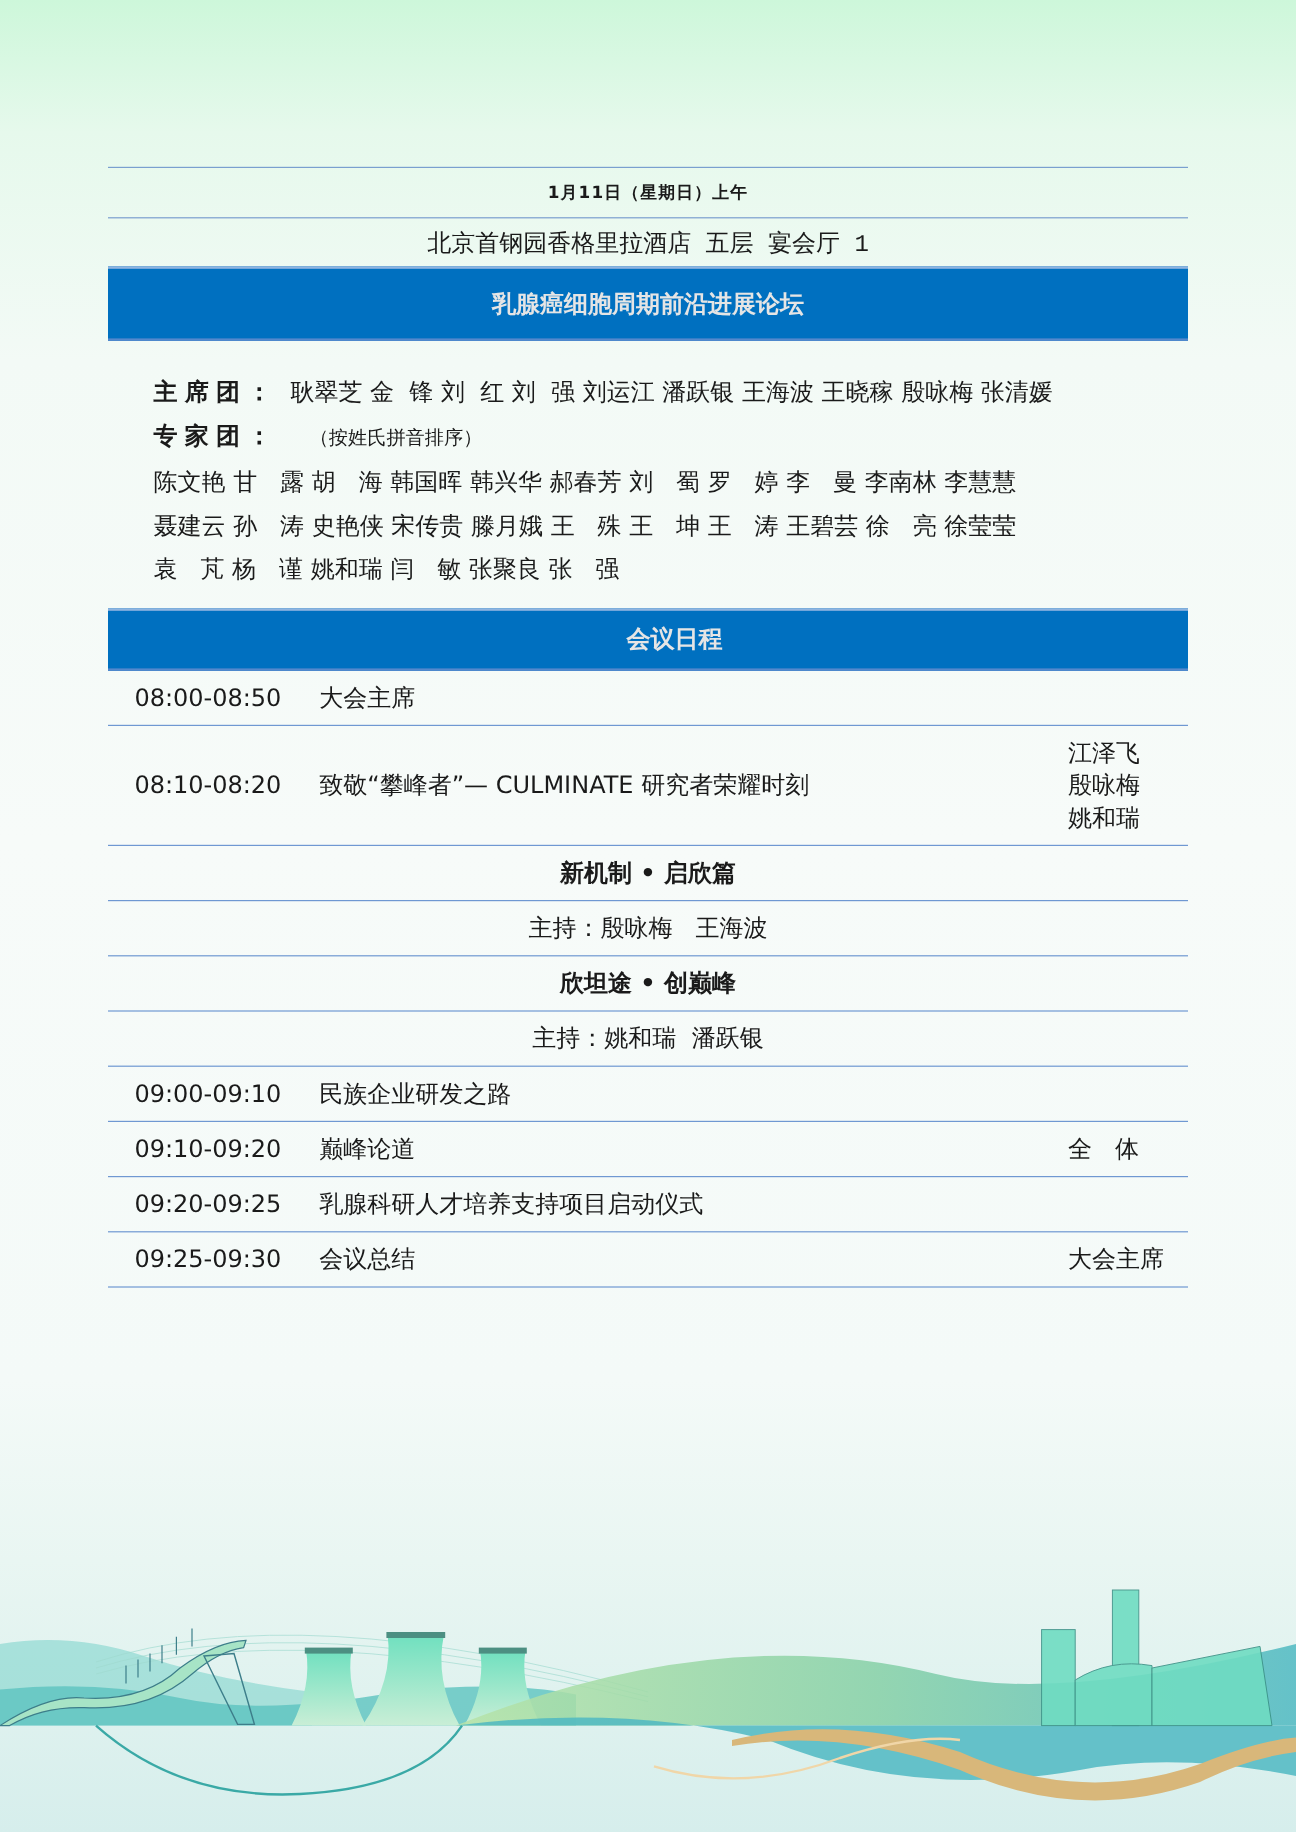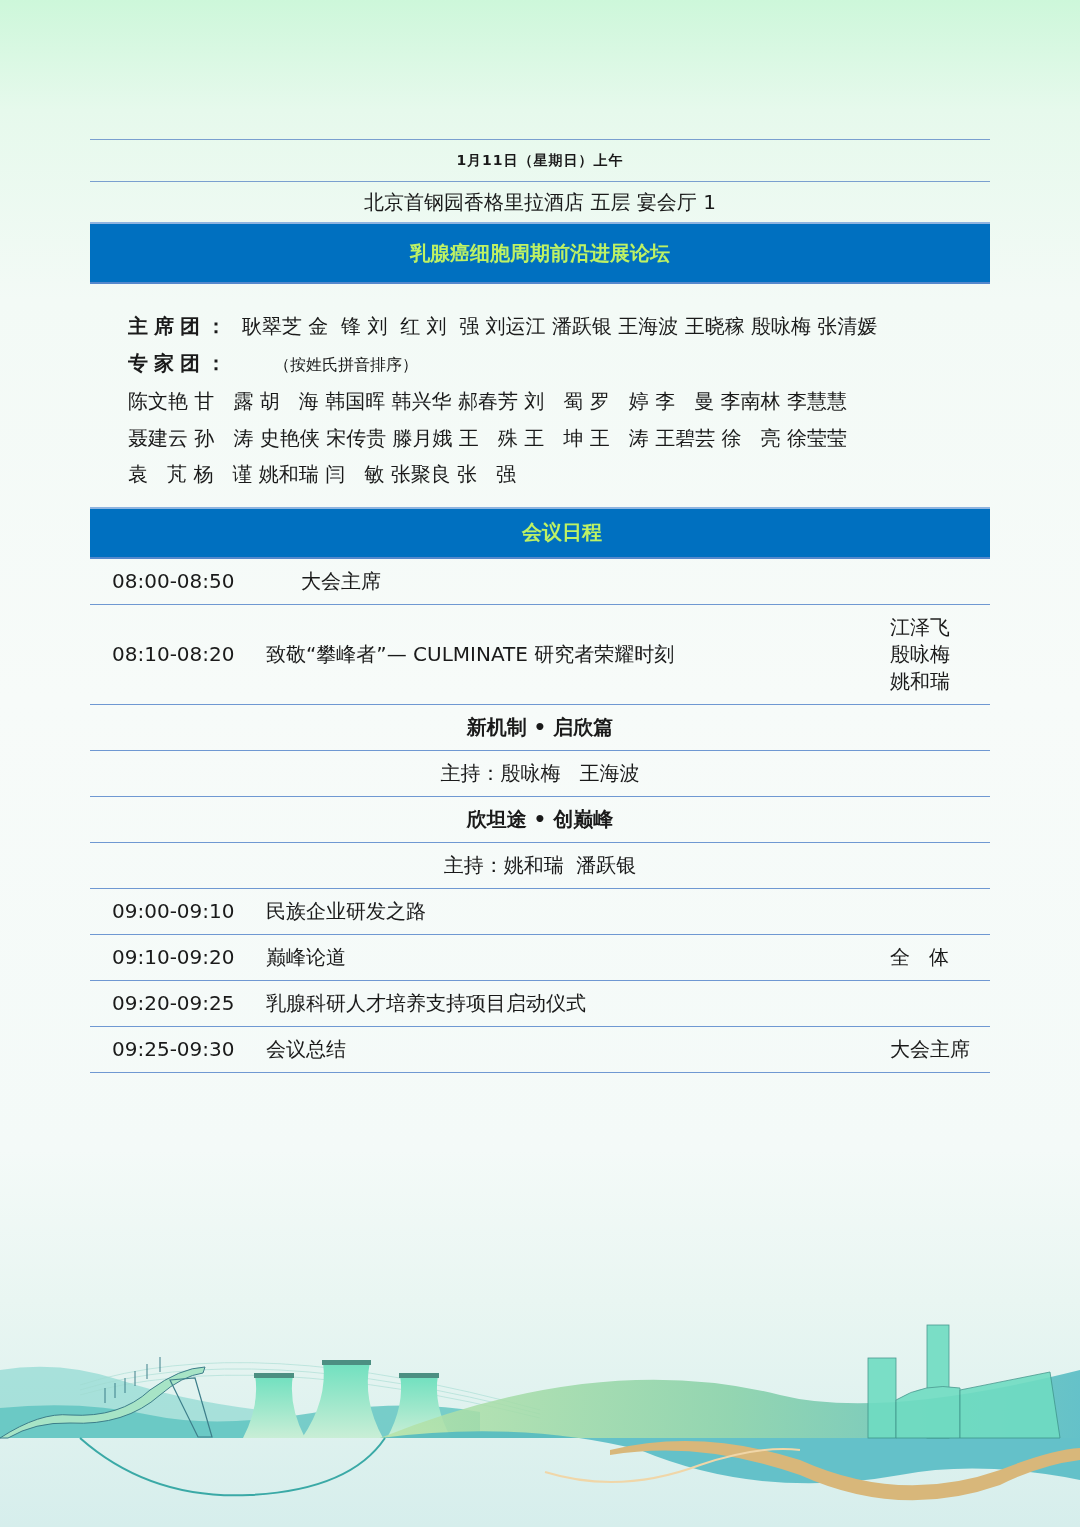--- a/index.html
+++ b/index.html
@@ -7,33 +7,33 @@
     width:1080px; height:1527px; position:relative; overflow:hidden;
     font-family:"DejaVu Sans", "Liberation Sans", sans-serif;
     color:#1a1a1a;
     background: linear-gradient(180deg, #cdf7da 0px, #e6f9ec 110px, #f3faf6 300px, #f7fbf9 700px, #f4faf8 1150px, #e9f6f2 1300px, #d6eeec 1527px);
   }
   .sheet { position:absolute; left:90px; top:139px; width:900px; }
   .rule { border-top:1.5px solid #7a9fcf; }
   .date-row { height:41px; display:flex; align-items:center; justify-content:center;
     font-size:14px; font-weight:bold; letter-spacing:1px; }
   .venue-row { height:40px; display:flex; align-items:center; justify-content:center;
-    font-size:20px; }
-  .band { background:#0070c0; color:#bef264; display:flex; align-items:center; justify-content:center;
+    font-size:20px;font-family:Liberation Mono, monospace; }
+  .band { background:#0070c0; color:#e5e5e5; display:flex; align-items:center; justify-content:center;
     font-weight:bold; font-size:20px; border-top:2px solid #8fb4e0; border-bottom:2px solid #5588cc; }
   .forum-band { height:58px; }
   .agenda-band { height:48px; margin-top:0;padding-left:44px; }
   .people { padding:24px 0 14px 38px; font-size:20px; line-height:36.5px; }
   .people .line { white-space:pre; }
   .lbl { font-weight:bold; letter-spacing:6px; margin-right:10px; }
-  .note { font-size:16px; margin-left:32px; }
+  .note { font-size:16px; margin-left:16px; }
   .row { display:flex; align-items:center; border-bottom:1.5px solid #6f98d2; font-size:20px; }
   .row .time { width:176px; padding-left:22px; box-sizing:border-box; }
   .row .topic { flex:1; }
-  .row .spk { width:100px; white-space:pre; line-height:27px;margin-left:35px; }
+  .row .spk { width:100px; white-space:pre; line-height:27px; }
   .r46 { height:45px; }
   .r100 { height:99px; }
   .sec { height:45px; display:flex; align-items:center; justify-content:center; font-weight:bold;
     font-size:20px; border-bottom:1.5px solid #6f98d2; }
   .host { height:45px; display:flex; align-items:center; justify-content:center; font-size:20px;
     border-bottom:1.5px solid #6f98d2; white-space:pre; }
   .scenery { position:absolute; left:0; top:1300px; width:1080px; height:227px; }
 </style>
 </head>
 <body>

